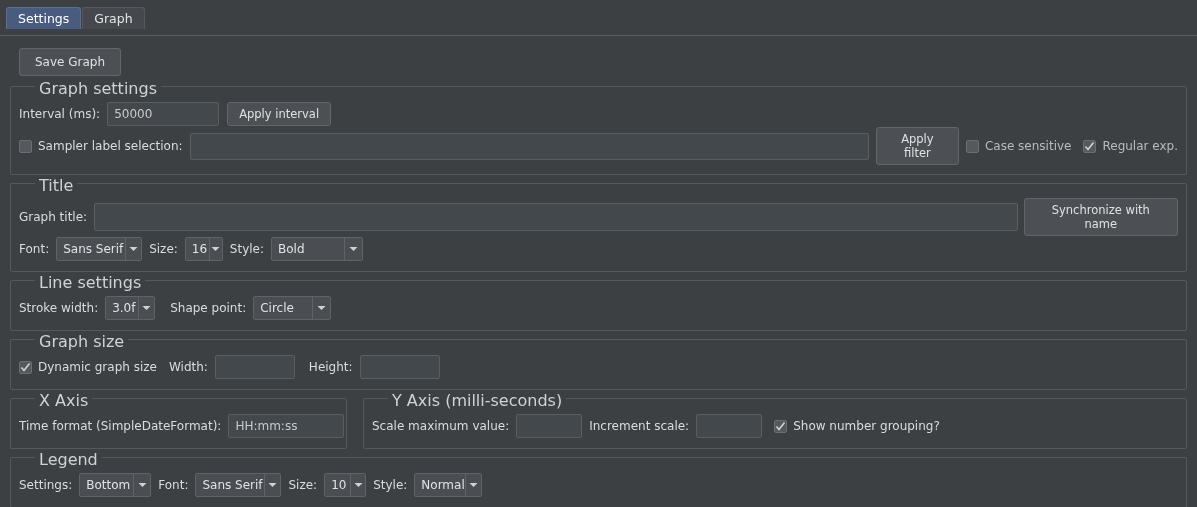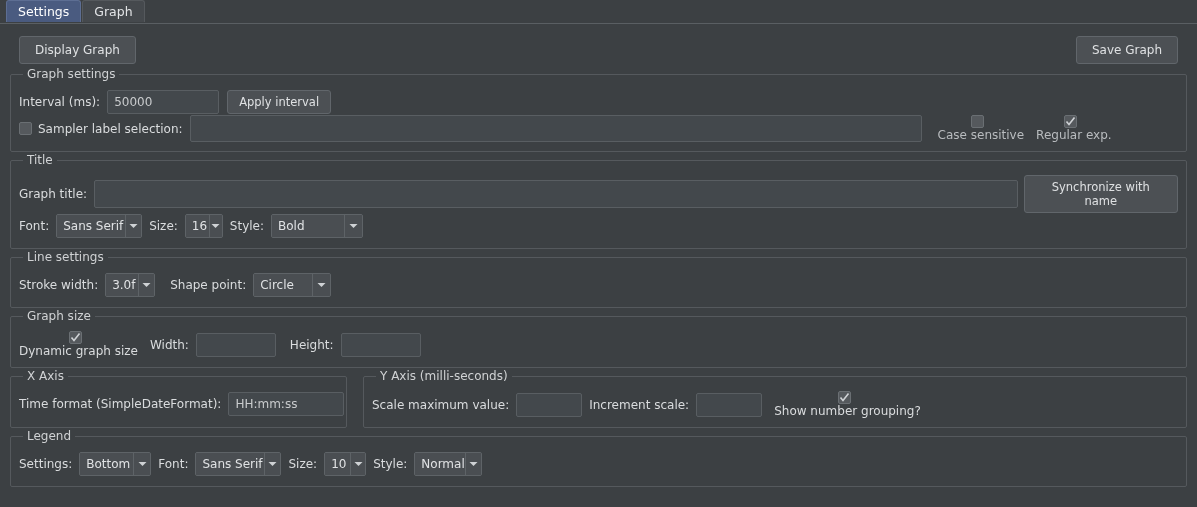--- a/index.html
+++ b/index.html
@@ -9,24 +9,24 @@
     background: #3c4043;
     font-family: "DejaVu Sans", "Liberation Sans", sans-serif;
     font-size: 12px;
     color: #d6d8da;
     overflow: hidden;
   }
   .app { width: 1197px; height: 507px; background: #3c4043; position: relative; }
 
   
   .tabstrip {
-    height: 24px;
+    height: 36px;
     background: #3c4043;
     display: flex;
-    align-items: flex-start;
+    align-items: center;
     padding-left: 6px;
     border-bottom: 1px solid #5a5f63;
     position: relative;
   }
   .tab {
     height: 22px;
     line-height: 21px;
     padding: 0 11px 0 11px;
     margin-right: 1px;
     font-size: 12.5px;
@@ -76,24 +76,24 @@
     border: 1px solid #55595d;
     border-radius: 2px;
     margin: 0 0 8px 0;
     position: relative;
     padding: 14px 8px 9px 8px;
     background: #3c4043;
   }
   .group > .legend-title {
     position: absolute;
     top: -8px;
-    left: 12px;
+    left: 24px;
     background: #3c4043;
     padding: 0 4px;
-    font-size: 12px;
+    font-size: 16px;
     color: #d0d2d4;
     white-space: nowrap;
   }
   .row {
     display: flex;
     align-items: center;
     gap: 0;
     min-height: 26px;
   }
   .row + .row { }
@@ -158,21 +158,21 @@
     background: #55595d;
     border-radius: 2px;
     display: inline-flex;
     align-items: center;
     justify-content: center;
     margin-right: 6px;
     flex: 0 0 auto;
   }
   .cb svg { display: none; }
   .cb.checked svg { display: block; }
-  .cbwrap { display: inline-flex; align-items: center; margin-right: 12px; white-space: nowrap; flex-direction: column; }
+  .cbwrap { display: inline-flex; align-items: center; margin-right: 12px; white-space: nowrap; }
   .cbwrap .lbl { margin-right: 0; }
 
   .axisrow { display: flex; gap: 16px; }
   .axisrow > .group { flex: 0 0 auto; margin-bottom: 8px; }
 </style>
 </head>
 <body>
 
 <div class="app">
 
@@ -181,41 +181,41 @@
       <span>Settings</span>
     </div>
     <div class="tab">
       <span>Graph</span>
     </div>
   </div>
 
   <div class="content">
 
     <div class="topbar">
-      <button class="btn">Display Graph</button>
       <button class="btn">Save Graph</button>
     </div>
 
     <div class="group">
       <div class="legend-title">Graph settings</div>
 
       <div class="row">
         <span class="lbl">Interval (ms):</span>
         <input class="field" style="width: 112px;" type="text" value="50000">
         <span style="display:inline-block;width:8px;"></span>
         <button class="btn small">Apply interval</button>
       </div>
 
       <div class="row">
         <span class="cb">
           
         </span>
         <span class="lbl">Sampler label selection:</span>
         <input class="field" style="width: 732px; height: 27px; line-height: 25px;" type="text" value="">
         <span style="display:inline-block;width:8px;"></span>
+        <button class="btn small">Apply filter</button>
         <span style="display:inline-block;width:8px;"></span>
         <span class="cbwrap">
           <span class="cb">
             
           </span>
           <span class="lbl" style="color:#b9bcbf;">Case sensitive</span>
         </span>
         <span class="cbwrap" style="margin-right:0;">
           <span class="cb checked">
             <svg width="11" height="11" viewBox="0 0 11 11">

